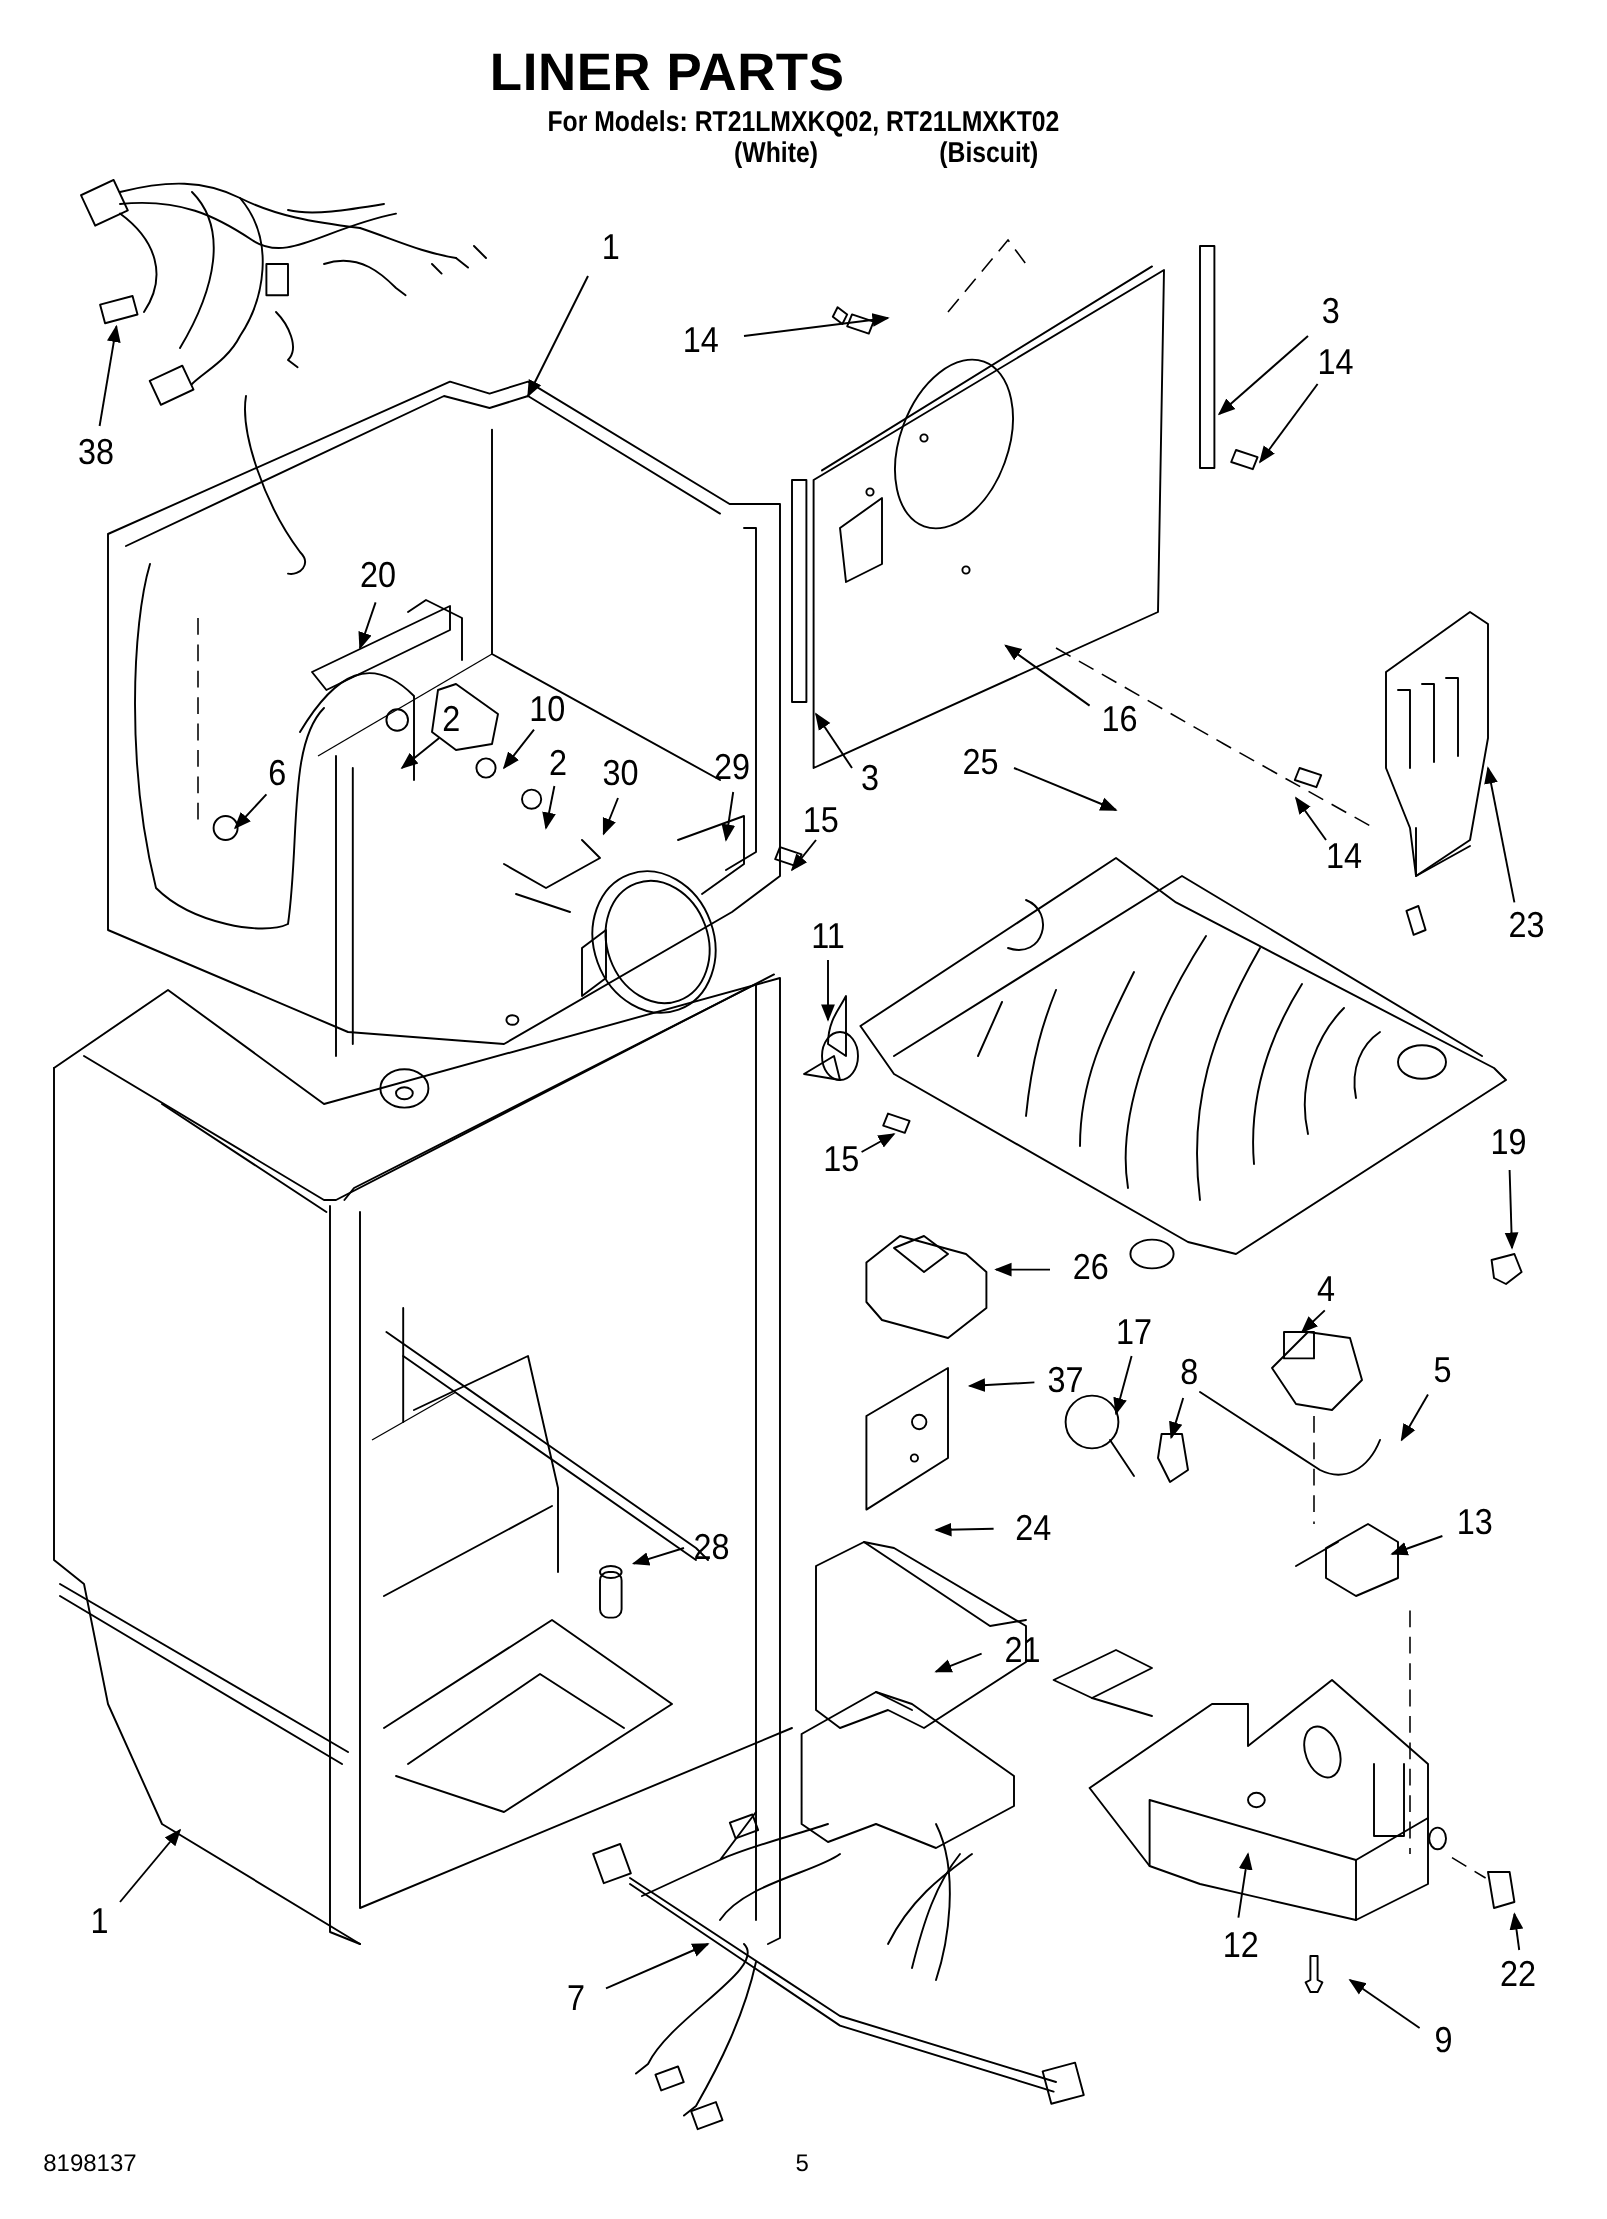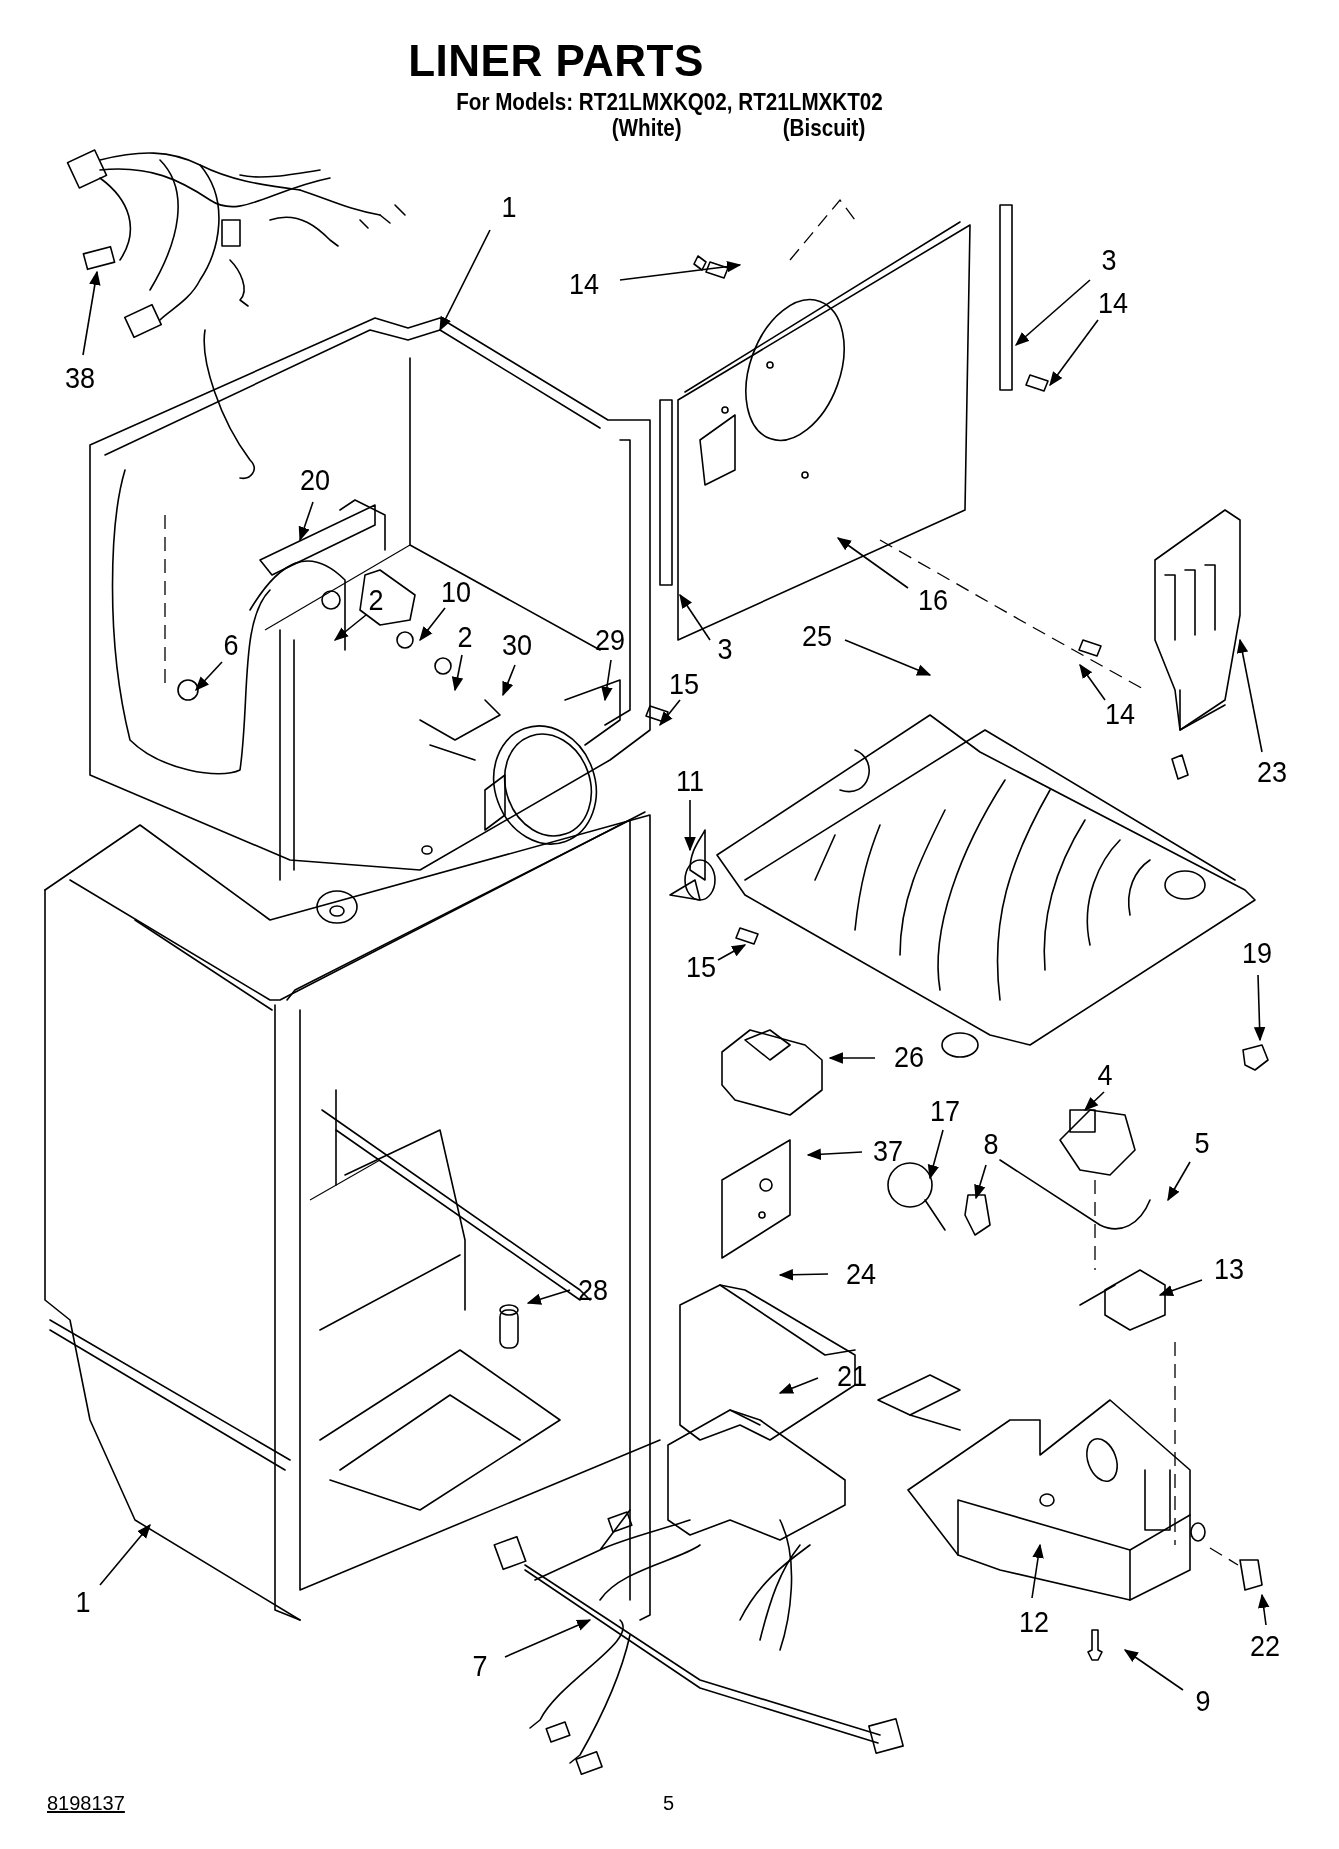--- a/index.html
+++ b/index.html
@@ -12,21 +12,21 @@
   .variant { position: absolute; top: 114px; font-size: 24px; font-weight: bold; transform: scaleX(0.86); }
   .v-white { left: 606px; }
   .v-biscuit { left: 776px; }
   svg.diagram { position: absolute; left: 0; top: 0; }
   svg.diagram .part { fill: none; stroke: #000; stroke-width: 1.6; stroke-linejoin: round; stroke-linecap: round; }
   svg.diagram .thin { fill: none; stroke: #000; stroke-width: 1.1; }
   svg.diagram .dash { fill: none; stroke: #000; stroke-width: 1.3; stroke-dasharray: 14 8; }
   svg.diagram .leader { stroke: #000; stroke-width: 1.6; fill: none; }
   svg.diagram .arrowhead { fill: #000; }
   .callout { position: absolute; font-size: 30px; line-height: 30px; transform: translate(-50%, -50%) scaleX(0.9); white-space: nowrap; }
-  .footer-left { position: absolute; left: 47px; top: 1792px; font-size: 20px; text-decoration: underline; }
+  .footer-left { position: absolute; left: 36px; top: 1792px; font-size: 20px; }
   .footer-page { position: absolute; left: 663px; top: 1792px; font-size: 20px; }
 </style>
 </head>
 <body>
 
 <div class="title">LINER PARTS</div>
 <div class="models">For Models: RT21LMXKQ02, RT21LMXKT02</div>
 <div class="variant v-white">(White)</div>
 <div class="variant v-biscuit">(Biscuit)</div>
 

